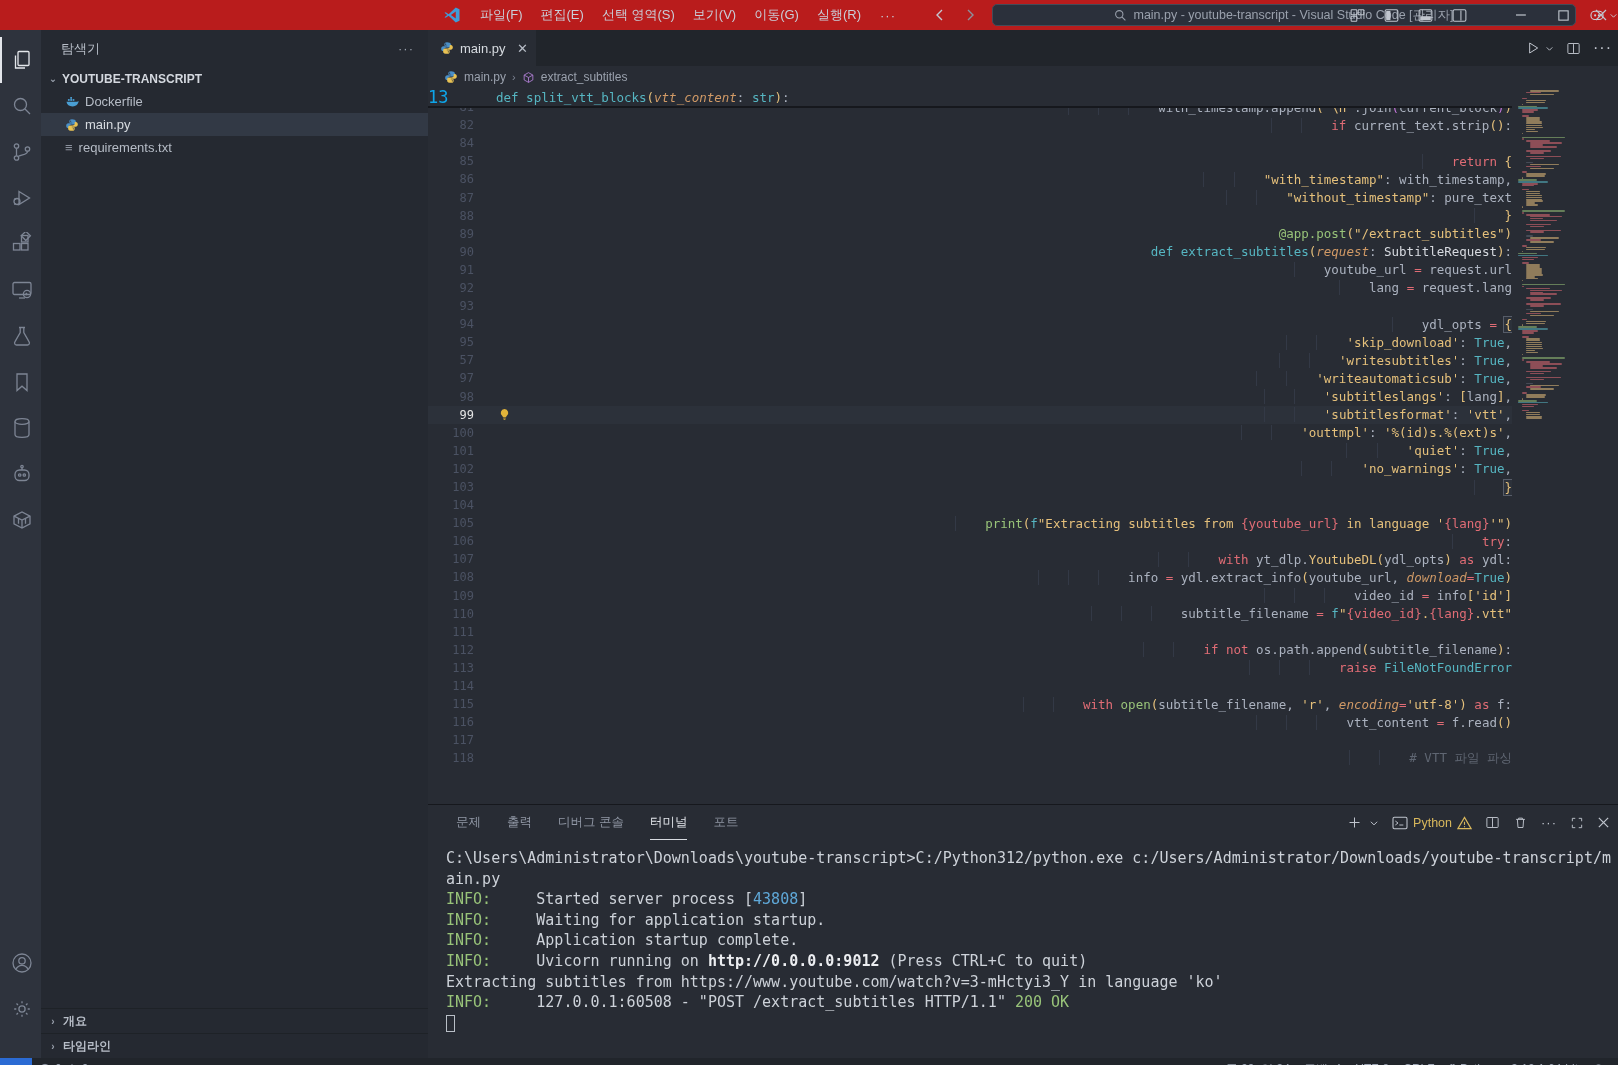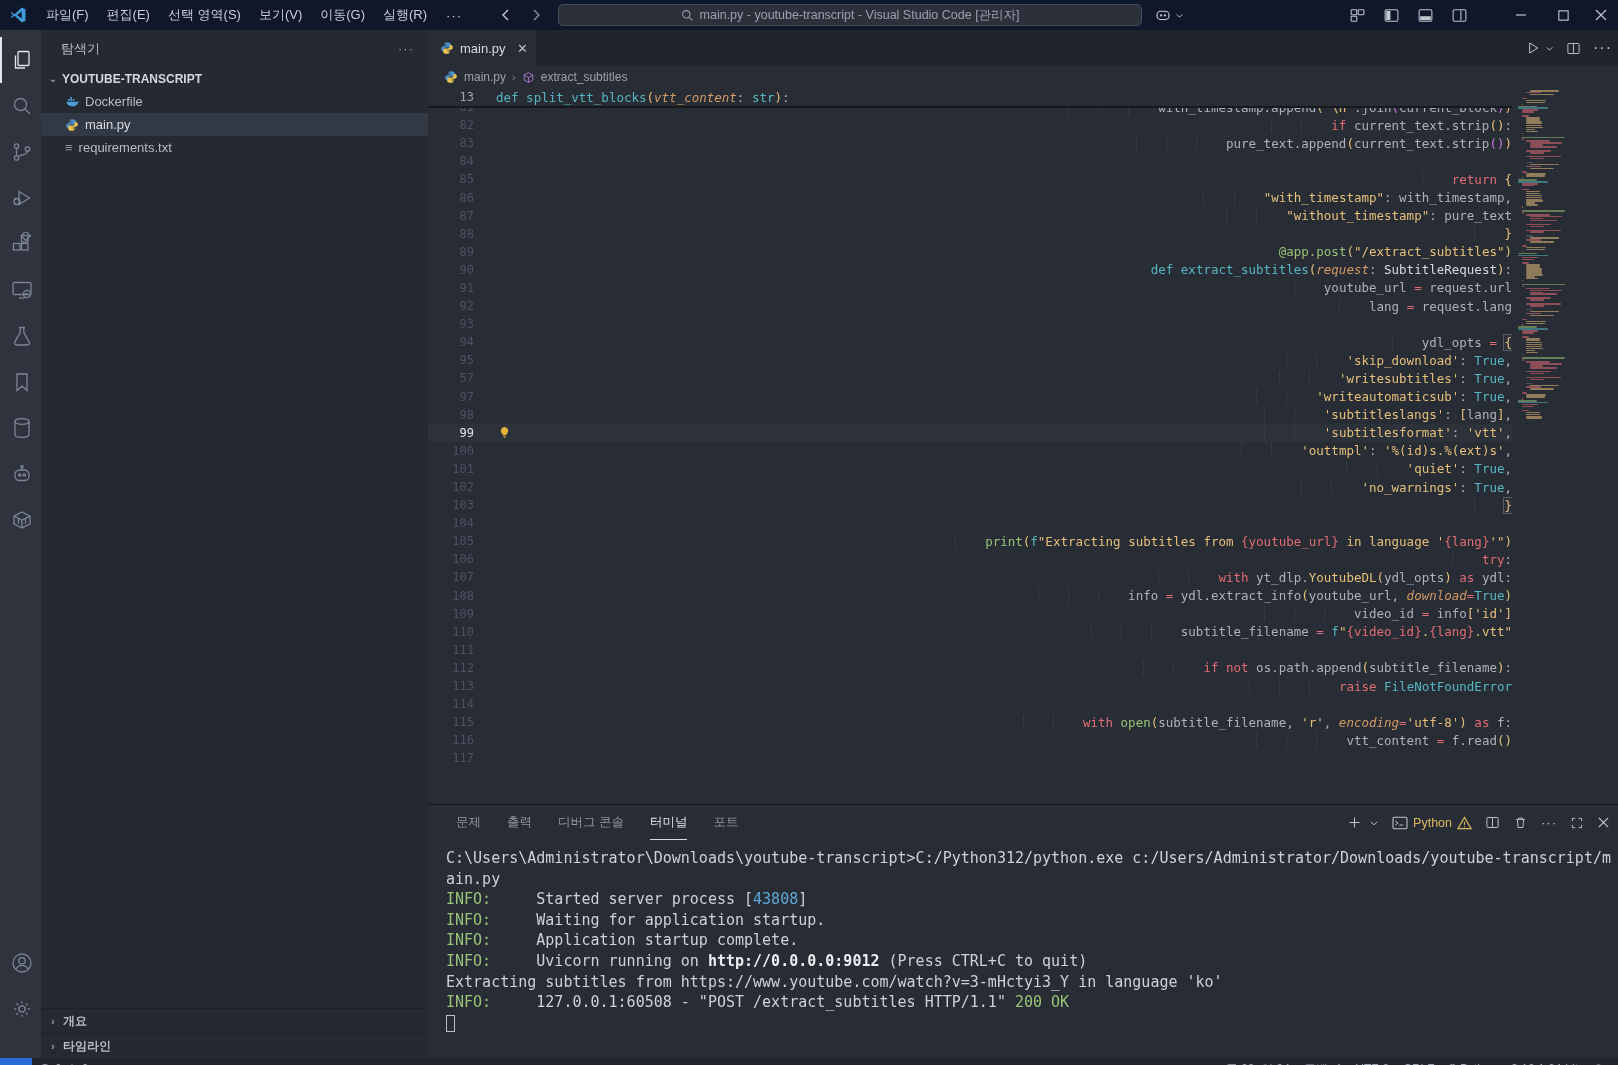--- a/index.html
+++ b/index.html
@@ -2,21 +2,21 @@
 <html><head>
 <meta charset="utf-8">
 <style>
   *{margin:0;padding:0;box-sizing:border-box;}
   html,body{width:1618px;height:1065px;overflow:hidden;background:#282c34;}
   body{font-family:"Liberation Sans","DejaVu Sans",sans-serif;color:#abb2bf;}
   .app{width:1618px;height:1080px;display:flex;flex-direction:column;}
   svg{display:block;}
 
   
-  .titlebar{height:30px;background:#0f172a;display:flex;align-items:center;flex:none;position:relative;}
+  .titlebar{height:30px;background:#b91c1c;display:flex;align-items:center;flex:none;position:relative;justify-content:flex-end;}
   .vscode-logo{width:18px;height:18px;margin:0 10px 0 9px;}
   .menu-item{font-size:13px;color:#c9ced8;padding:0 9px;height:30px;line-height:30px;cursor:default;}
   .menu-dots{color:#c9ced8;padding:0 10px;font-size:13px;letter-spacing:1px;}
   .nav-arrows{display:flex;align-items:center;gap:14px;margin:0 14px 0 26px;}
   .searchbox{width:584px;height:22px;background:#2b303b;border:1px solid #454b58;border-radius:5px;
     display:flex;align-items:center;justify-content:center;gap:6px;color:#9aa1ad;font-size:12.5px;}
   .copilot{display:flex;align-items:center;gap:3px;margin-left:12px;color:#c9ced8;}
   .tb-right{position:absolute;right:0;top:0;height:30px;display:flex;align-items:center;gap:0;}
   .tb-ic{width:42px;height:30px;display:flex;align-items:center;justify-content:center;color:#c0c5ce;}
   .layout-group{display:flex;align-items:center;margin-right:26px;gap:4px;}
@@ -355,36 +355,32 @@
         <svg width="13" height="13" viewBox="0 0 24 24">
             <path d="M12 3 4 7.5v9L12 21l8-4.5v-9L12 3z" stroke="#b180d7" fill="none" stroke-width="1.6"></path>
             <path d="M4 7.5l8 4.5 8-4.5M12 12v9" stroke="#b180d7" fill="none" stroke-width="1.6"></path>
           </svg>
         <span>extract_subtitles</span>
       </div>
 
       <div class="codewrap">
         <div class="codearea">
           <div class="sticky" id="stickyline">
-              <span class="ln" style="width:46px;text-align:right;color:#a3a3a3;font-size:12px;display:inline-block">13</span>
+              <span class="ln" style="width:46px;text-align:left;color:#0ea5e9;font-size:17px;display:inline-block">13</span>
               <span class="lc" style="padding-left:22px"><span class="tk-c">def</span><span class="tk-v"> </span><span class="tk-c">split_vtt_blocks</span><span class="tk-s">(</span><span class="tk-i">vtt_content</span><span class="tk-v">: </span><span class="tk-c">str</span><span class="tk-s">)</span><span class="tk-v">:</span></span>
             </div>
           <div class="codelines" id="codelines">
               <div class="cl">
   <span class="ln">81</span>
   
   <span class="lc"><span class="gd">    </span><span class="gd">    </span><span class="gd">    </span><span class="tk-v">with_timestamp.append</span><span class="tk-s">(</span><span class="tk-s">"\n"</span><span class="tk-v">.join</span><span class="tk-pp">(</span><span class="tk-v">current_block</span><span class="tk-pp">)</span><span class="tk-s">)</span></span></div>
               <div class="cl">
   <span class="ln">82</span>
   
   <span class="lc"><span class="gd">    </span><span class="gd">    </span><span class="tk-k">if</span><span class="tk-v"> </span><span class="tk-v">current_text.strip</span><span class="tk-s">(</span><span class="tk-s">)</span><span class="tk-v">:</span></span></div>
-              <div class="cl">
-  <span class="ln">83</span>
-  
-  <span class="lc"><span class="gd">    </span><span class="gd">    </span><span class="gd">    </span><span class="tk-v">pure_text.append</span><span class="tk-s">(</span><span class="tk-v">current_text.strip</span><span class="tk-pp">(</span><span class="tk-pp">)</span><span class="tk-s">)</span></span></div>
               <div class="cl">
   <span class="ln">84</span>
   
   <span class="lc"> </span></div>
               <div class="cl">
   <span class="ln">85</span>
   
   <span class="lc"><span class="gd">    </span><span class="tk-k">return</span><span class="tk-v"> </span><span class="tk-s">{</span></span></div>
               <div class="cl">
   <span class="ln">86</span>
@@ -511,20 +507,24 @@
   
   <span class="lc"><span class="gd">    </span><span class="gd">    </span><span class="tk-k">with</span><span class="tk-v"> </span><span class="tk-g">open</span><span class="tk-s">(</span><span class="tk-v">subtitle_filename</span><span class="tk-v">, </span><span class="tk-s">'r'</span><span class="tk-v">, </span><span class="tk-i">encoding</span><span class="tk-k">=</span><span class="tk-s">'utf-8'</span><span class="tk-s">)</span><span class="tk-v"> </span><span class="tk-k">as</span><span class="tk-v"> f:</span></span></div>
               <div class="cl">
   <span class="ln">116</span>
   
   <span class="lc"><span class="gd">    </span><span class="gd">    </span><span class="gd">    </span><span class="tk-v">vtt_content </span><span class="tk-k">=</span><span class="tk-v"> f.read</span><span class="tk-s">(</span><span class="tk-s">)</span></span></div>
               <div class="cl">
   <span class="ln">117</span>
   
   <span class="lc"> </span></div>
+              <div class="cl">
+  <span class="ln">118</span>
+  
+  <span class="lc"><span class="gd">    </span><span class="gd">    </span><span class="tk-cm"># VTT 파일 파싱</span></span></div>
             </div>
         </div>
         <div class="minimap" id="minimap">
             <div class="mm-row" style="margin-left:12px;width:29.14px;background:#e5c07b;opacity:.55"></div>
             <div class="mm-row" style="margin-left:8px;width:14.879999999999999px;background:#e06c75;opacity:.55"></div>
             <div class="mm-row" style="margin-left:12px;width:23.56px;background:#e5c07b;opacity:.55"></div>
             <div class="mm-row"></div>
             <div class="mm-row" style="margin-left:4px;width:4.96px;background:#e06c75;opacity:.55"></div>
             <div class="mm-row" style="margin-left:8px;width:20.46px;background:#e5c07b;opacity:.55"></div>
             <div class="mm-row" style="margin-left:8px;width:18.6px;background:#e5c07b;opacity:.55"></div>

